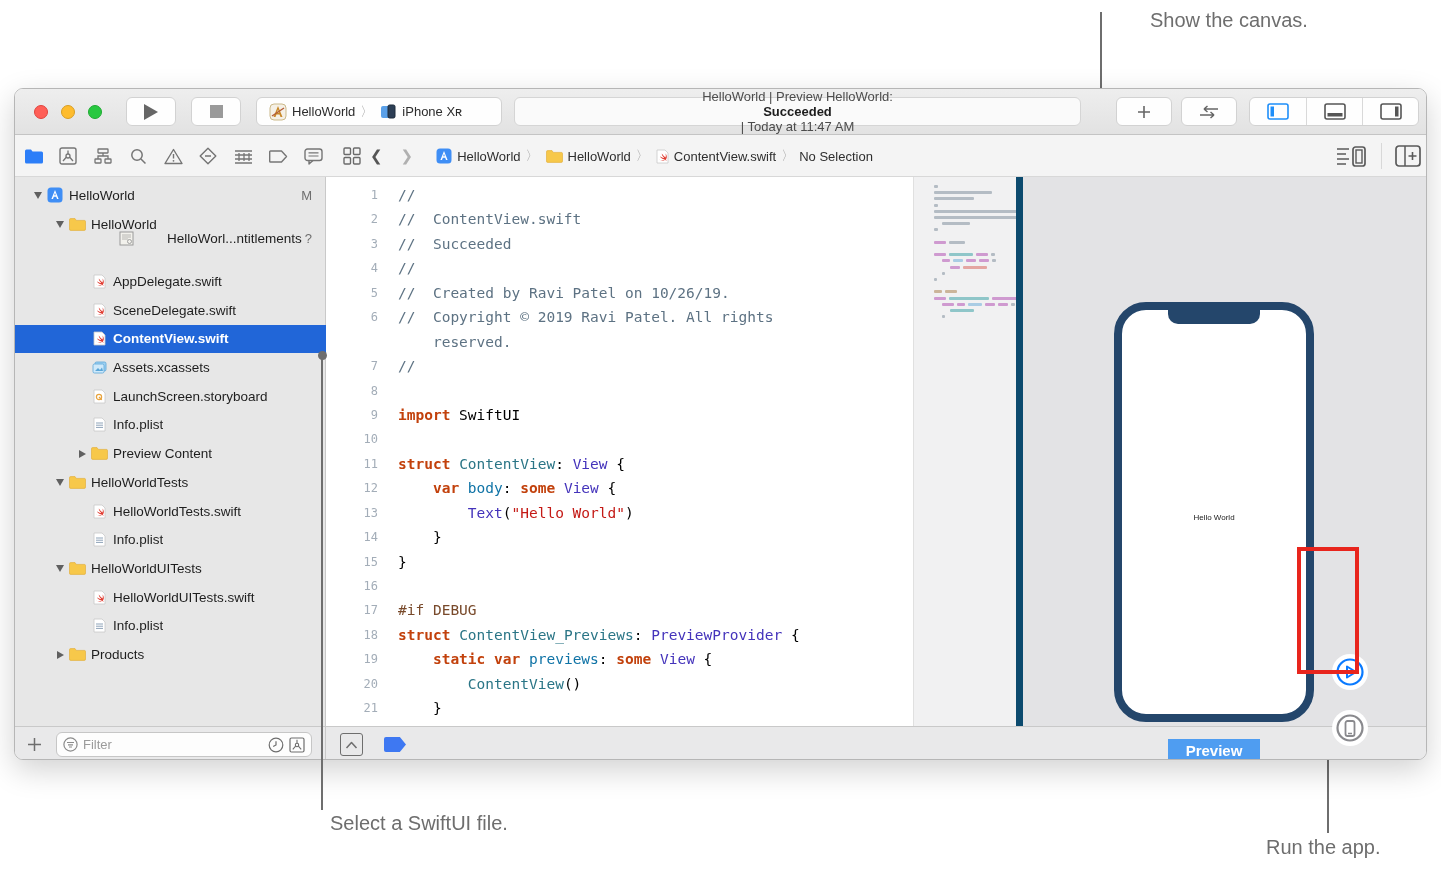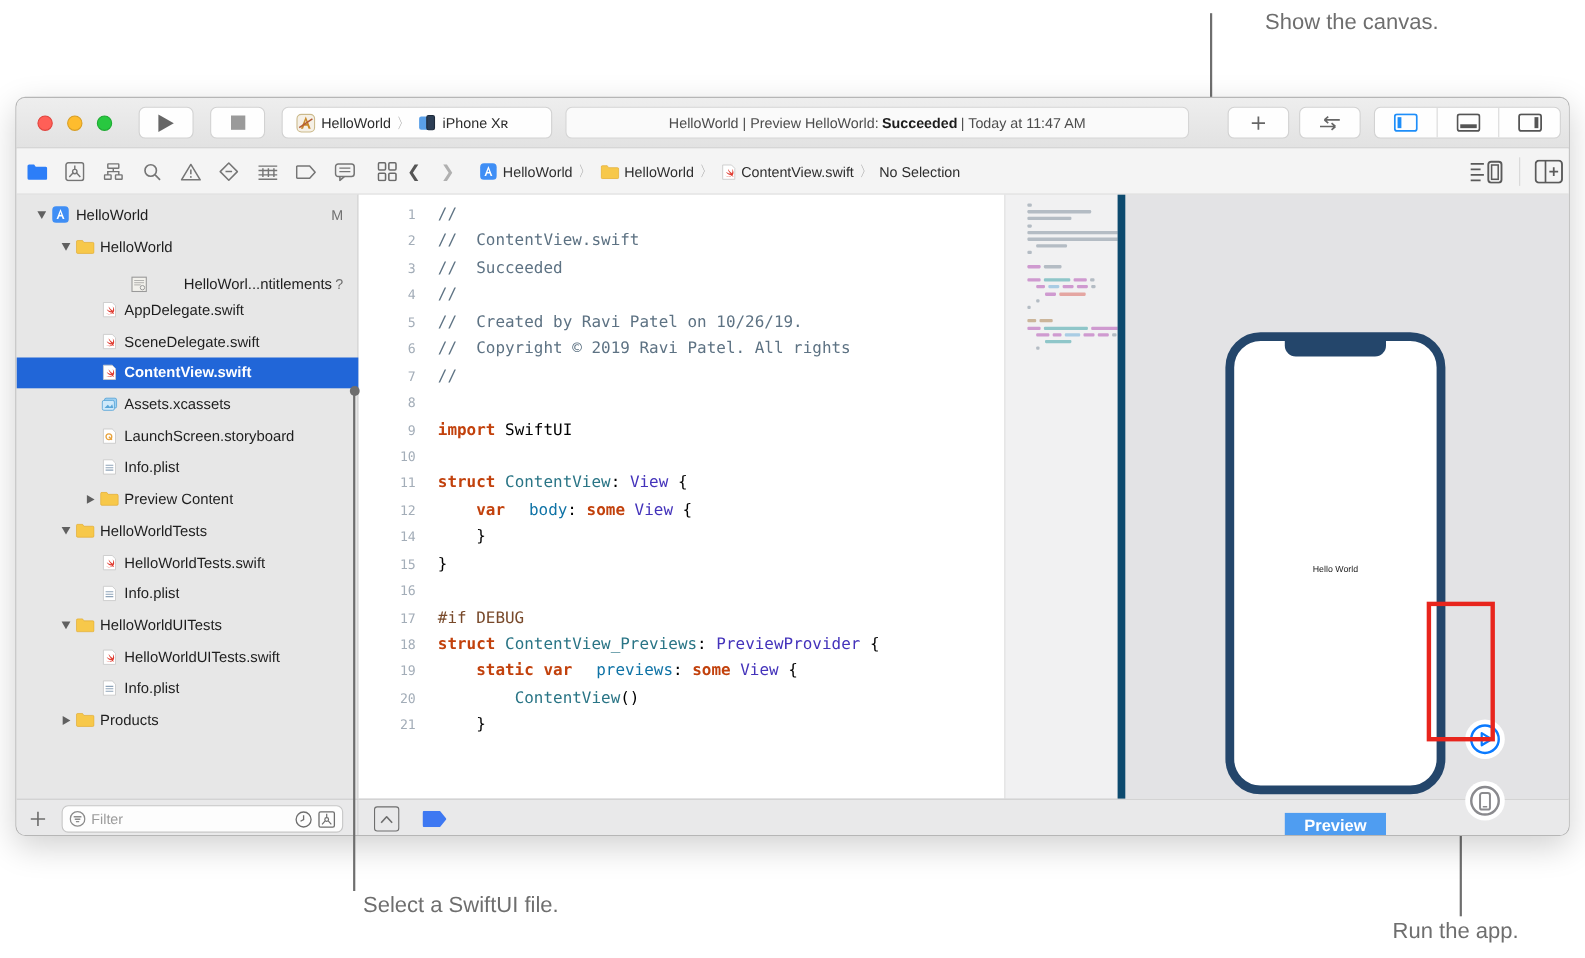--- a/index.html
+++ b/index.html
@@ -16,21 +16,21 @@
             background:#ffffff; box-shadow:0 10px 30px rgba(0,0,0,.18); overflow:hidden; }
   #toolbar { left:0; top:0; width:1413px; height:46px; background:linear-gradient(#eeeeee,#e2e2e2); border-bottom:1px solid #c4c4c4; }
   .light { width:14px; height:14px; border-radius:50%; top:16px; }
   .tb-btn { height:29px; background:#fefefe; border:1px solid #d2d2d2; border-radius:6px; top:8px;
             display:flex; align-items:center; justify-content:center; }
   .play-tri { width:0; height:0; border-left:14px solid #666; border-top:8px solid transparent; border-bottom:8px solid transparent; }
   .stop-sq { width:13px; height:13px; background:#9a9a9a; }
   .scheme-txt { font-size:13px; color:#2c2c2c; }
   .crumb-sep { color:#a8a8a8; font-size:13px; padding:0 5px; }
   #status-pill { background:#fafafa; border:1px solid #d5d5d5; border-radius:6px; display:flex; align-items:center; justify-content:center;
-                 font-size:13px; color:#4c4c4c; }
+                 font-size:13px; color:#4c4c4c;flex-direction:column; }
   #status-pill b { color:#1c1c1c; padding:0 3px; }
   .seg-group { display:flex; top:8px; border:1px solid #d2d2d2; border-radius:6px; overflow:hidden; background:#fefefe; }
   .seg-cell { width:56px; height:27px; display:flex; align-items:center; justify-content:center; border-left:1px solid #d9d9d9; }
   .seg-cell:first-child { border-left:none; }
 
   
   #strip { left:0; top:46px; width:1413px; height:42px; background:#f4f4f4; border-bottom:1px solid #d8d8d8; }
   .navtab { width:24px; height:24px; top:9px; display:flex; align-items:center; justify-content:center; }
   #jumpbar { left:316px; top:0; height:42px; right:0; display:flex; align-items:center; font-size:13px; color:#2e2e2e; }
   .chev { font-size:15px; color:#555; padding:0 9px; }
@@ -55,21 +55,21 @@
   
   #editor { left:311px; top:88px; width:587px; height:549px; background:#ffffff; }
   .code-row { display:flex; height:24.45px; line-height:24.45px; font-family:"DejaVu Sans Mono", monospace; font-size:14.5px; white-space:pre; }
   .ln { width:52px; text-align:right; color:#a3adb8; font-size:12px; flex:none; padding-right:0; }
   .ct { margin-left:20px; }
   .c-plain { color:#000000; }
   .c-comment { color:#5d7283; }
   .c-keyword { color:#c2410c; font-weight:bold;text-align:right; }
   .c-type { color:#4433bb; }
   .c-decl { color:#2a7586; }
-  .c-prop { color:#0f73a6;margin-left:13px; }
+  .c-prop { color:#0f73a6; }
   .c-string { color:#c41a16; }
   .c-preproc { color:#78492a; }
   #minimap { left:898px; top:88px; width:103px; height:549px; background:#f1f1f2; border-left:1px solid #e0e0e0; }
   .mini-seg { position:absolute; height:3px; border-radius:1px; }
   #botstrip { left:311px; top:637px; width:1102px; height:35px; background:#e9e9ea; border-top:1px solid #c9c9c9; }
   .bp-flag { width:22px; height:15px; background:#3e78f2; border-radius:2px; clip-path:polygon(0 0,72% 0,100% 50%,72% 100%,0 100%); }
 
   
   #canvas { left:1001px; top:88px; width:412px; height:549px; background:#e3e3e5; border-left:7px solid #0c4a6e; }
   #phone { left:91px; top:125px; width:200px; height:420px; background:#ffffff; border:8px solid #24466b; border-radius:32px; }
@@ -316,21 +316,21 @@
           <span class="disc">
             <span class="t-open"></span>
           </span>
           <span class="ticon">
             <svg width="17" height="13" viewBox="0 0 17 13">
               <path d="M0.5 1.8 a1.2 1.2 0 0 1 1.2-1.2 H6 l1.3 1.8 H15.3 A1.2 1.2 0 0 1 16.5 3.6 V11.2 a1.2 1.2 0 0 1 -1.2 1.2 H1.7 A1.2 1.2 0 0 1 0.5 11.2 Z" fill="#f7c84a" stroke="#e0a92f" stroke-width="0.6"></path>
             </svg>
           </span>
           <span class="tlabel">HelloWorld</span>
         </div>
-        <div class="trow" style="top: 63px; padding-left: 60px; gap: 27px;">
+        <div class="trow" style="top: 43px; padding-left: 60px; gap: 27px;">
           <span class="disc"></span>
           <span class="ticon">
             <svg width="15" height="15" viewBox="0 0 15 15">
               <rect x="1" y="1" width="13" height="13" fill="#f2f1ec" stroke="#9a9a9a" stroke-width="1"></rect>
               <g stroke="#b0b0ae" stroke-width="0.9">
                 <line x1="3" y1="4" x2="12" y2="4"></line>
                 <line x1="3" y1="6" x2="12" y2="6"></line>
                 <line x1="3" y1="8" x2="9" y2="8"></line>
               </g>
               <circle cx="10.5" cy="10.5" r="2" fill="none" stroke="#9a9a9a" stroke-width="0.9"></circle>
@@ -526,26 +526,28 @@
   </div>
 
   <div class="abs" id="editor">
     <div id="code-lines" style="position:absolute; top:6px; left:0; width:100%;">
         <div class="code-row"><span class="ln">1</span><span class="ct"><span class="c-comment">//</span></span></div>
         <div class="code-row"><span class="ln">2</span><span class="ct"><span class="c-comment">//  ContentView.swift</span></span></div>
         <div class="code-row"><span class="ln">3</span><span class="ct"><span class="c-comment">//  Succeeded</span></span></div>
         <div class="code-row"><span class="ln">4</span><span class="ct"><span class="c-comment">//</span></span></div>
         <div class="code-row"><span class="ln">5</span><span class="ct"><span class="c-comment">//  Created by Ravi Patel on 10/26/19.</span></span></div>
         <div class="code-row"><span class="ln">6</span><span class="ct"><span class="c-comment">//  Copyright © 2019 Ravi Patel. All rights</span></span></div>
+        <div class="code-row"><span class="ln"></span><span class="ct"><span class="c-comment">    reserved.</span></span></div>
         <div class="code-row"><span class="ln">7</span><span class="ct"><span class="c-comment">//</span></span></div>
         <div class="code-row"><span class="ln">8</span><span class="ct"></span></div>
         <div class="code-row"><span class="ln">9</span><span class="ct"><span class="c-keyword">import</span><span class="c-plain"> SwiftUI</span></span></div>
         <div class="code-row"><span class="ln">10</span><span class="ct"></span></div>
         <div class="code-row"><span class="ln">11</span><span class="ct"><span class="c-keyword">struct</span><span class="c-plain"> </span><span class="c-decl">ContentView</span><span class="c-plain">: </span><span class="c-type">View</span><span class="c-plain"> {</span></span></div>
         <div class="code-row"><span class="ln">12</span><span class="ct"><span class="c-plain">    </span><span class="c-keyword">var</span><span class="c-plain"> </span><span class="c-prop">body</span><span class="c-plain">: </span><span class="c-keyword">some</span><span class="c-plain"> </span><span class="c-type">View</span><span class="c-plain"> {</span></span></div>
+        <div class="code-row"><span class="ln">13</span><span class="ct"><span class="c-plain">        </span><span class="c-type">Text</span><span class="c-plain">(</span><span class="c-string">"Hello World"</span><span class="c-plain">)</span></span></div>
         <div class="code-row"><span class="ln">14</span><span class="ct"><span class="c-plain">    }</span></span></div>
         <div class="code-row"><span class="ln">15</span><span class="ct"><span class="c-plain">}</span></span></div>
         <div class="code-row"><span class="ln">16</span><span class="ct"></span></div>
         <div class="code-row"><span class="ln">17</span><span class="ct"><span class="c-preproc">#if DEBUG</span></span></div>
         <div class="code-row"><span class="ln">18</span><span class="ct"><span class="c-keyword">struct</span><span class="c-plain"> </span><span class="c-decl">ContentView_Previews</span><span class="c-plain">: </span><span class="c-type">PreviewProvider</span><span class="c-plain"> {</span></span></div>
         <div class="code-row"><span class="ln">19</span><span class="ct"><span class="c-plain">    </span><span class="c-keyword">static</span><span class="c-plain"> </span><span class="c-keyword">var</span><span class="c-plain"> </span><span class="c-prop">previews</span><span class="c-plain">: </span><span class="c-keyword">some</span><span class="c-plain"> </span><span class="c-type">View</span><span class="c-plain"> {</span></span></div>
         <div class="code-row"><span class="ln">20</span><span class="ct"><span class="c-plain">        </span><span class="c-decl">ContentView</span><span class="c-plain">()</span></span></div>
         <div class="code-row"><span class="ln">21</span><span class="ct"><span class="c-plain">    }</span></span></div>
       </div>
   </div>

